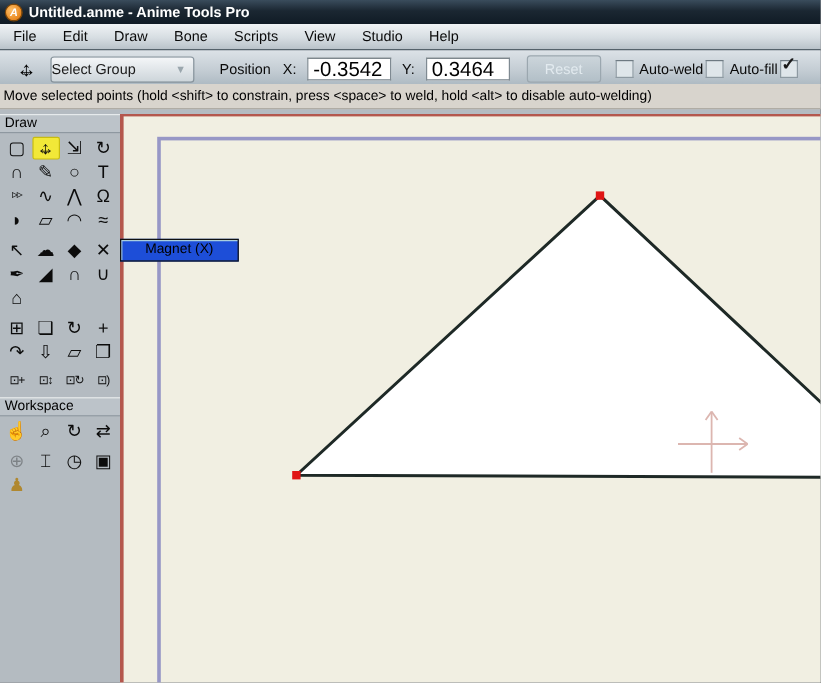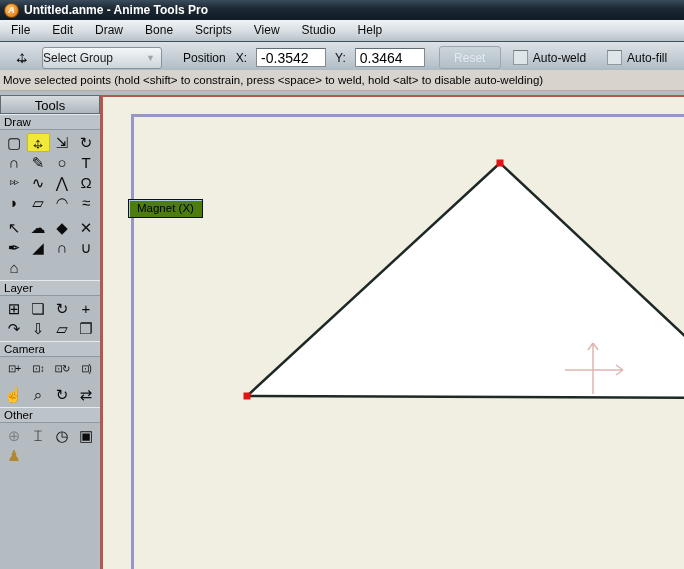--- a/index.html
+++ b/index.html
@@ -29,25 +29,25 @@
   .move-cross{position:relative;width:20px;height:20px;margin:0 10px 0 12px;flex:none;}
   .move-cross span{position:absolute;left:0;top:0;width:100%;height:100%;
     display:flex;align-items:center;justify-content:center;
     font-size:17px;font-weight:bold;color:#000;line-height:1;}
   #group-select{width:118px;height:20px;margin-right:16px;flex:none;
     background:linear-gradient(#f4f6f8,#cdd5da);border:1px solid #87939c;border-radius:3px;
     display:flex;align-items:center;justify-content:flex-start;position:relative;font-size:12px;color:#1a1a1a;}
   #group-select .arrow{position:absolute;right:6px;color:#9aa6ad;font-size:9px;}
   .tb-label{margin:0 5px;}
   .tb-input{width:60px;height:17px;border:1px solid #7f8a92;border-top-color:#5f6a72;
-    background:#fff;font-family:"Liberation Sans",sans-serif;font-size:14px;padding:0 4px;margin:0 4px;}
+    background:#fff;font-family:"Liberation Sans",sans-serif;font-size:17px;padding:0 4px;margin:0 4px;}
   #reset-btn{width:60px;height:21px;margin:0 12px 0 10px;flex:none;
     background:linear-gradient(#ccd5db,#b2bfc7);border:1px solid #9ba7af;border-radius:3px;
     color:#e2eaef;font-size:12px;display:flex;align-items:center;justify-content:center;}
-  .checkbox{display:flex;align-items:center;margin-right:21px;flex:none;}
+  .checkbox{display:flex;align-items:center;margin-right:2px;flex:none;}
   .checkbox .box{width:13px;height:13px;background:#dfe6ea;border:1px solid #8e9aa2;
     border-top-color:#6e7a82;margin-right:5px;position:relative;flex:none;}
   .checkbox .box .tick{position:absolute;left:0px;top:-7px;font-size:15px;font-weight:bold;color:#1a1a1a;}
 
   
   #statusbar{position:absolute;left:0;top:70px;width:100%;height:21px;
     background:#d8d4cd;border-bottom:1px solid #b0aca4;box-sizing:border-box;
     font-size:11.5px;color:#000;line-height:20px;padding-left:3px;}
 
   
@@ -70,23 +70,23 @@
 
   
   #canvas-window{position:absolute;left:100px;top:95px;right:0;bottom:0;
     border-left:3px solid #b4574d;border-top:2px solid #b4574d;background:#f1efe2;overflow:hidden;}
   #project-frame{position:absolute;left:28px;top:17px;width:900px;height:900px;
     border:3px solid #9797c6;}
   #canvas-svg{position:absolute;left:0;top:0;}
 
   
   #tooltip{position:absolute;left:100px;top:199px;z-index:20;
-    background:#4d7c0f;border:1px solid #101010;
+    background:#1d4ed8;border:1px solid #101010;
     box-shadow:inset 1px 1px 0 #a9cedd;
-    font-size:11.5px;color:#000;padding:2px 8px 3px;white-space:nowrap;margin-left:28px;}
+    font-size:11.5px;color:#000;padding:2px 20px 3px;white-space:nowrap;}
 </style>
 </head>
 <body>
 
 <div id="app">
 
   <div id="titlebar">
     <div id="app-icon">A</div>
     <span>Untitled.anme - Anime Tools Pro</span>
   </div>
@@ -132,21 +132,20 @@
           </span>
         </div>
       </div>
   </div>
 
   <div id="statusbar">
     <span>Move selected points (hold &lt;shift&gt; to constrain, press &lt;space&gt; to weld, hold &lt;alt&gt; to disable auto-welding)</span>
   </div>
 
   <div id="tools-panel">
-    <div id="tools-title">Tools</div>
     <div id="tools-sections">
         <div class="section-header">Draw</div>
         <div class="tool-grid">
           <div class="tool">▢</div>
           <div class="tool sel">
             <span class="stack1">↔</span>
             <span class="stack2">↕</span>
           </div>
           <div class="tool">⇲</div>
           <div class="tool">↻</div>
@@ -167,45 +166,43 @@
           <div class="tool">↖</div>
           <div class="tool">☁</div>
           <div class="tool">◆</div>
           <div class="tool">✕</div>
           <div class="tool">✒</div>
           <div class="tool">◢</div>
           <div class="tool">∩</div>
           <div class="tool">∪</div>
           <div class="tool">⌂</div>
         </div>
-        <div class="section-header">Layer</div>
         <div class="tool-grid">
           <div class="tool">⊞</div>
           <div class="tool">❏</div>
           <div class="tool">↻</div>
           <div class="tool">+</div>
           <div class="tool">↷</div>
           <div class="tool">⇩</div>
           <div class="tool">▱</div>
           <div class="tool">❐</div>
         </div>
-        <div class="section-header">Camera</div>
         <div class="tool-grid">
           <div class="tool small">⊡+</div>
           <div class="tool small">⊡↕</div>
           <div class="tool small">⊡↻</div>
           <div class="tool small">⊡)</div>
         </div>
+        <div class="section-header">Workspace</div>
         <div class="tool-grid">
           <div class="tool">☝</div>
           <div class="tool">⌕</div>
           <div class="tool">↻</div>
           <div class="tool">⇄</div>
         </div>
-        <div class="section-header">Other</div>
         <div class="tool-grid">
           <div class="tool dis">⊕</div>
           <div class="tool">⌶</div>
           <div class="tool">◷</div>
           <div class="tool">▣</div>
           <div class="tool" style="color: rgb(176, 136, 48);">♟</div>
         </div>
       </div>
   </div>
 

